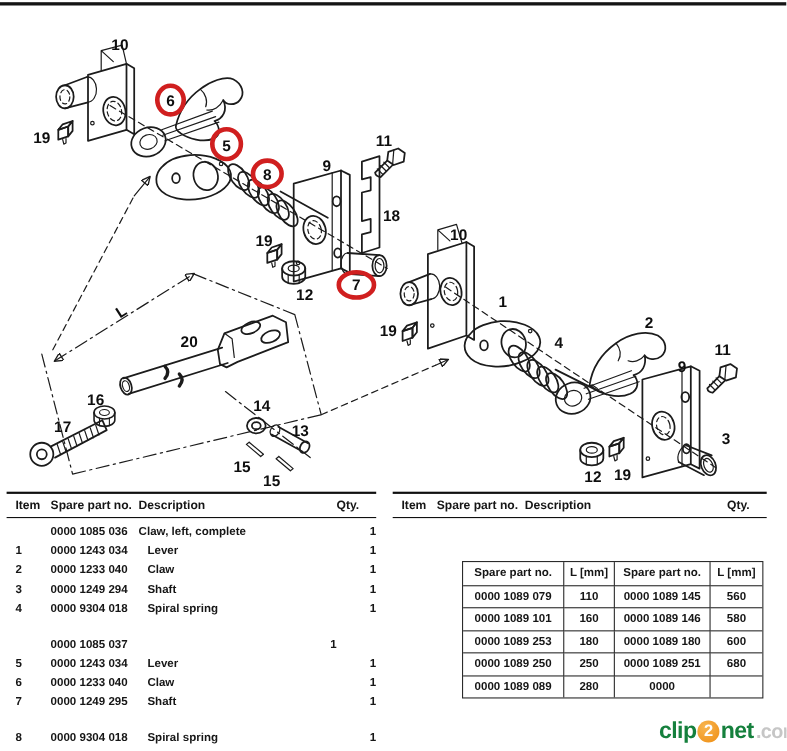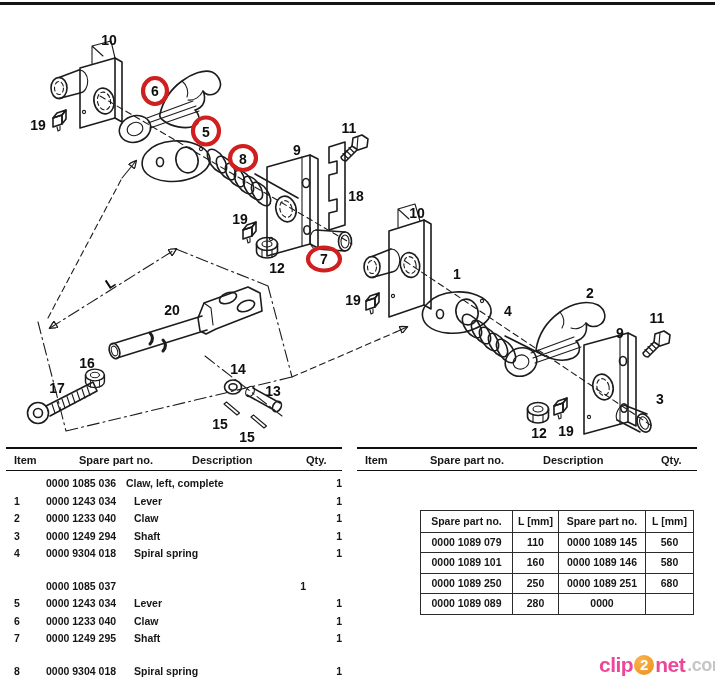--- a/index.html
+++ b/index.html
@@ -13,21 +13,21 @@
   #diagram .thin{stroke-width:1.1;}
   #diagram .dash{stroke-width:1.1;stroke-dasharray:6 4;}
   #diagram .dashdot{stroke-width:1.1;stroke-dasharray:12 4 2 4;}
   #diagram .inner{stroke-width:1.1;stroke-dasharray:4 3;}
   #diagram .fat{stroke-width:3;}
   #diagram text{fill:#0e0e0e;stroke:none;font-weight:bold;font-size:14px;text-anchor:middle;}
   #diagram .hl{stroke:#d01f1f;stroke-width:4.2;fill:none;}
   
   .plist{position:absolute;top:447px;border-top:2px solid #0f0f0f;}
   .plist .hdr{display:grid;grid-template-columns:32px 80px 1fr 36px;
-    font-size:11px;font-weight:bold;padding:5px 0 4px 8px;border-bottom:1.6px solid #0f0f0f;gap:33px;}
+    font-size:11px;font-weight:bold;padding:5px 0 4px 8px;border-bottom:1.6px solid #0f0f0f;}
   .plist .hdr .qty{text-align:left;}
   .plist .rows{padding:4px 0 0 8px;}
   .prow{display:grid;grid-template-columns:32px 80px 1fr 36px;font-size:10.5px;font-weight:bold;
         height:17.5px;line-height:17.5px;}
   .prow.gap{margin-top:15px;}
   .prow .c-qty{text-align:right;}
   .prow.indent .c-desc{padding-left:8px;}
   #list-left{left:6px;width:336px;}
   #list-right{left:357px;width:340px;}
   
@@ -36,21 +36,21 @@
   #subtable .title{height:20px;line-height:20px;text-align:center;border-bottom:1.3px solid #2b2b2b;}
   .srow{display:grid;grid-template-columns:92px 46px 87px 1fr;}
   .srow .sc{height:19.6px;line-height:19.6px;text-align:center;
     border-bottom:1.3px solid #2b2b2b;border-right:1.3px solid #2b2b2b;}
   .srow .sc:last-child{border-right:none;}
   .srow.last .sc{border-bottom:none;}
   #subtable .shead .sc{height:20.5px;line-height:20.5px;}
   
   #watermark{position:absolute;left:599px;top:653px;display:flex;align-items:center;z-index:5;
     font-weight:bold;letter-spacing:-0.5px;}
-  #watermark .wm-blue{color:#ec4899;font-size:21px;}
+  #watermark .wm-blue{color:#15803d;font-size:21px;}
   #watermark .wm-circle{width:20px;height:20px;border-radius:50%;margin:0 1px;
     background:radial-gradient(circle at 35% 30%,#f8b54f,#ee8d12);color:#fff;
     font-size:15px;line-height:20px;text-align:center;letter-spacing:0;}
   #watermark .wm-gray{color:#c6c6c6;font-size:18px;margin-left:2px;}
 </style>
 </head>
 <body>
 
 <div class="top-border"></div>
 
@@ -405,20 +405,26 @@
       <span class="sc">560</span>
     </div>
 
     <div class="srow">
       <span class="sc">0000 1089 101</span>
       <span class="sc">160</span>
       <span class="sc">0000 1089 146</span>
       <span class="sc">580</span>
     </div>
 
+    <div class="srow">
+      <span class="sc">0000 1089 253</span>
+      <span class="sc">180</span>
+      <span class="sc">0000 1089 180</span>
+      <span class="sc">600</span>
+    </div>
 
 
 
     <div class="srow">
       <span class="sc">0000 1089 250</span>
       <span class="sc">250</span>
       <span class="sc">0000 1089 251</span>
       <span class="sc">680</span>
     </div>
 

